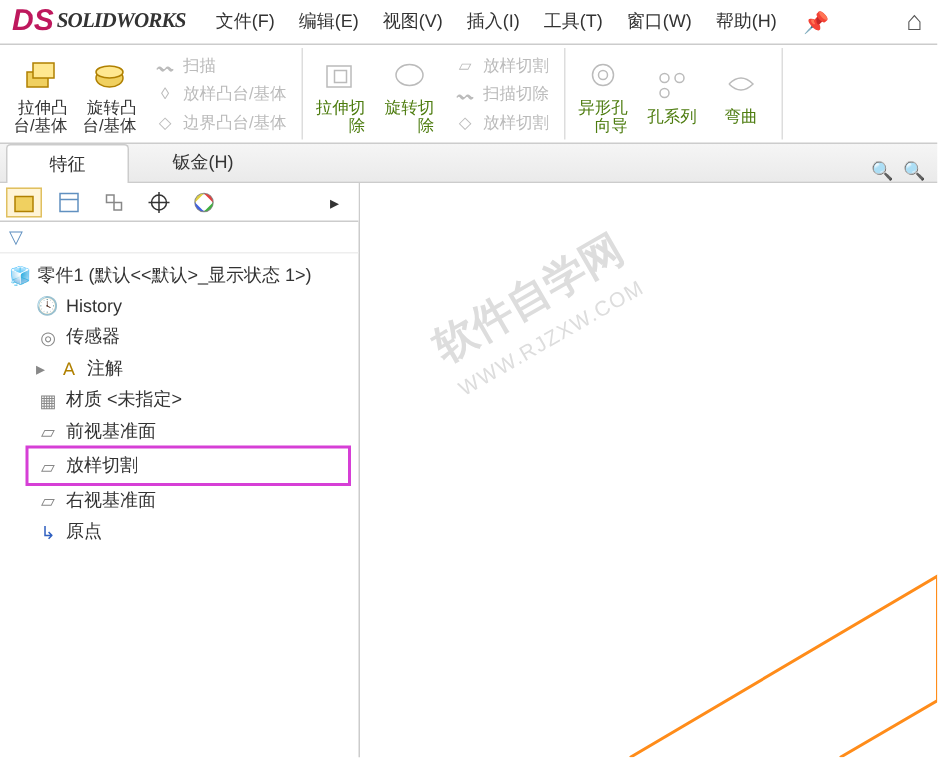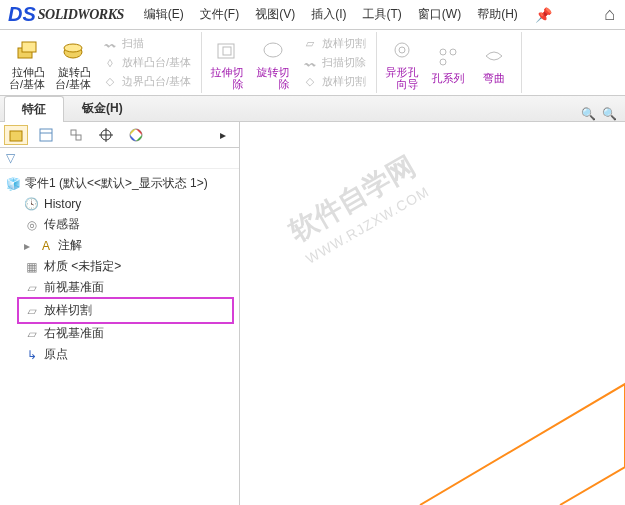--- a/index.html
+++ b/index.html
@@ -1,39 +1,39 @@
 <!DOCTYPE html>
 <html><head>
 <meta charset="utf-8">
 <style>
   * { margin: 0; padding: 0; box-sizing: border-box; font-family: "Microsoft YaHei", Arial, sans-serif; }
   body { width: 625px; height: 505px; background: #fff; overflow: hidden; font-size: 12px; color: #333; }
   
   .titlebar { height: 30px; background: #fff; display: flex; align-items: center; border-bottom: 1px solid #ccc; padding: 0 4px; }
   .logo { display: flex; align-items: center; gap: 2px; padding: 0 4px; }
   .logo-sw { font-family: Liberation Serif, serif; font-weight: bold; font-style: italic; font-size: 14px; letter-spacing: -0.5px; }
-  .logo-s { color: #1d4ed8; font-size: 20px; font-style: italic; font-weight: bold; }
+  .logo-s { color: #be185d; font-size: 20px; font-style: italic; font-weight: bold; }
   .menus { display: flex; gap: 0; margin-left: 8px; }
   .menu-item { padding: 4px 8px; cursor: pointer; font-size: 12px; }
   .pin { margin-left: 4px; color: #0078d7; font-size: 14px; padding: 0 6px; }
   .home { margin-left: auto; font-size: 18px; color: #555; padding: 0 6px; }
   
   .ribbon { height: 66px; background: #fff; display: flex; border-bottom: 1px solid #ccc; padding: 2px 6px; gap: 4px; }
   .rgroup { display: flex; gap: 4px; border-right: 1px solid #ddd; padding-right: 6px; }
   .rbtn-big { display: flex; flex-direction: column; align-items: center; justify-content: center; width: 42px; cursor: pointer; }
   .rbtn-big .ico { width: 28px; height: 28px; display: flex; align-items: center; justify-content: center; }
   .rbtn-big .lbl { font-size: 11px; text-align: right; line-height: 12px; margin-top: 2px; }
-  .rbtn-big.disabled { color: #a21caf; }
+  .rbtn-big.disabled { color: #4d7c0f; }
   .rcol { display: flex; flex-direction: column; justify-content: center; gap: 1px; }
   .rbtn-sm { display: flex; align-items: center; gap: 4px; padding: 1px 4px; cursor: pointer; font-size: 11px; }
   .rbtn-sm.disabled { color: #bbb; }
   .rbtn-sm .ico { width: 16px; height: 16px; display: flex; align-items: center; justify-content: center; }
   
   .tabs { height: 26px; background: linear-gradient(#f5f5f5,#eaeaea); display: flex; align-items: flex-end; border-bottom: 1px solid #ccc; padding-left: 4px; position: relative; }
-  .tab { padding: 4px 17px; font-size: 12px; cursor: pointer; border: 1px solid transparent; border-bottom: none; font-weight: bold; }
+  .tab { padding: 4px 28px; font-size: 12px; cursor: pointer; border: 1px solid transparent; border-bottom: none; }
   .tab.active { background: #fff; border-color: #ccc; border-radius: 3px 3px 0 0; position: relative; top: 1px; }
   .zoom-tools { margin-left: auto; display: flex; gap: 6px; padding-right: 8px; align-items: center; color: #b08000; }
   
   .workarea { display: flex; height: 383px; }
   .panel { width: 240px; border-right: 1px solid #ccc; background: #fff; display: flex; flex-direction: column; }
   .panel-tabs { height: 26px; background: #fff; display: flex; align-items: center; border-bottom: 1px solid #ccc; padding: 0 4px; gap: 6px; }
   .ptab { width: 24px; height: 20px; display: flex; align-items: center; justify-content: center; cursor: pointer; }
   .ptab.active { background: #fff4d6; border: 1px solid #e0c060; }
   .filter-row { padding: 3px 6px; border-bottom: 1px solid #eee; }
   .tree { flex: 1; overflow: auto; padding: 4px 2px; }
@@ -50,22 +50,22 @@
 </style>
 </head>
 <body>
 
 <div class="titlebar">
   <div class="logo">
     <span class="logo-s">DS</span>
     <span class="logo-sw">SOLIDWORKS</span>
   </div>
   <div class="menus">
+    <div class="menu-item">文件(F)</div>
     <div class="menu-item">编辑(E)</div>
-    <div class="menu-item">文件(F)</div>
     <div class="menu-item">视图(V)</div>
     <div class="menu-item">插入(I)</div>
     <div class="menu-item">工具(T)</div>
     <div class="menu-item">窗口(W)</div>
     <div class="menu-item">帮助(H)</div>
   </div>
   <div class="pin">📌</div>
   <div class="home">⌂</div>
 </div>
 

